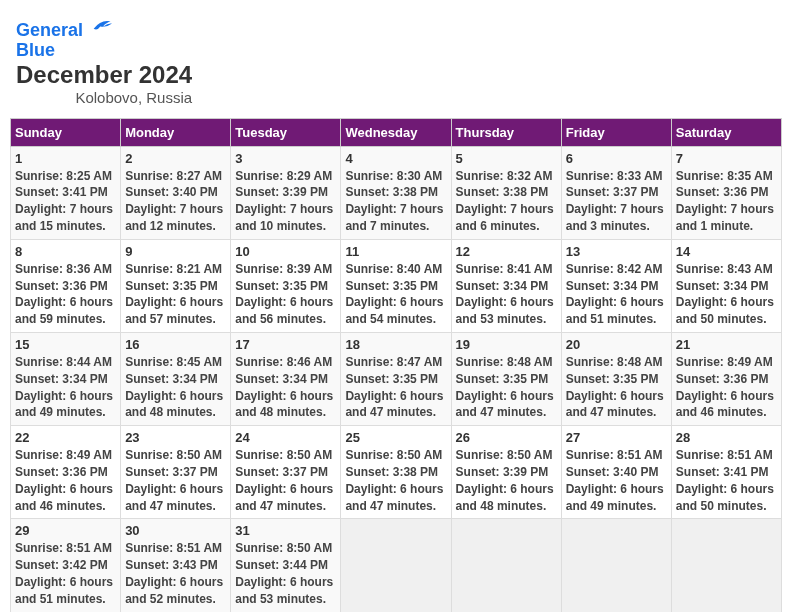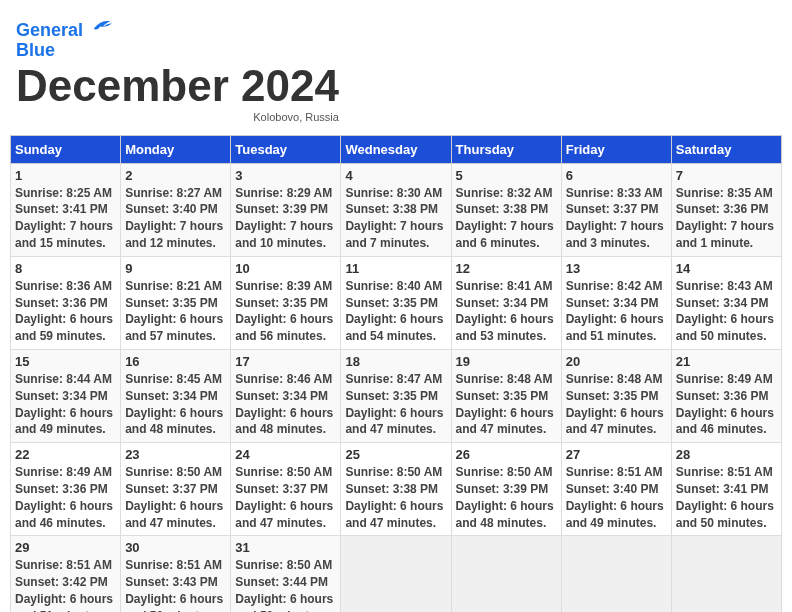--- a/index.html
+++ b/index.html
@@ -33,35 +33,35 @@
     }
     .logo-icon {
       width: 22px;
       height: 22px;
       margin-left: 2px;
     }
     .title-block {
       text-align: right;
     }
     .calendar-title {
-      font-size: 44px;
+      font-size: 24px;
       font-weight: bold;
       color: #333;
     }
     .calendar-subtitle {
-      font-size: 11px;
+      font-size: 15px;
       color: #555;
     }
     table {
       width: 100%;
       border-collapse: collapse;
       table-layout: fixed;
     }
     thead tr th {
-      background: #1d4ed8;
+      background: #701a75;
       color: #fff;
       font-size: 13px;
       font-weight: bold;
       padding: 6px 4px;
       text-align: left;
       border: 1px solid #ccc;
     }
     tbody tr td {
       vertical-align: top;
       border: 1px solid #ddd;

